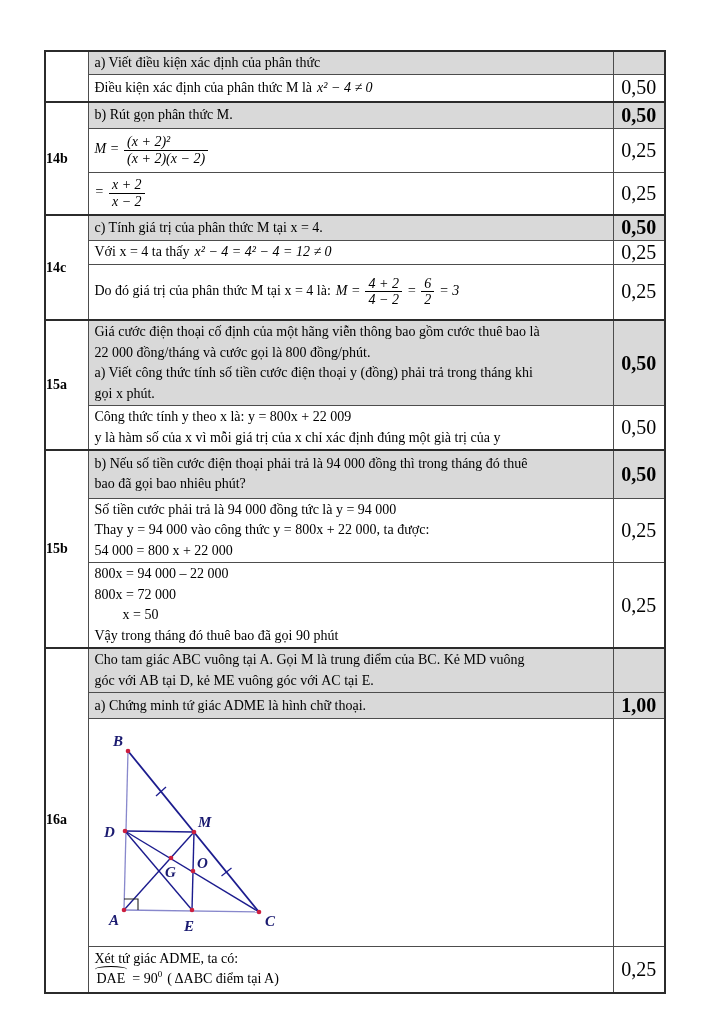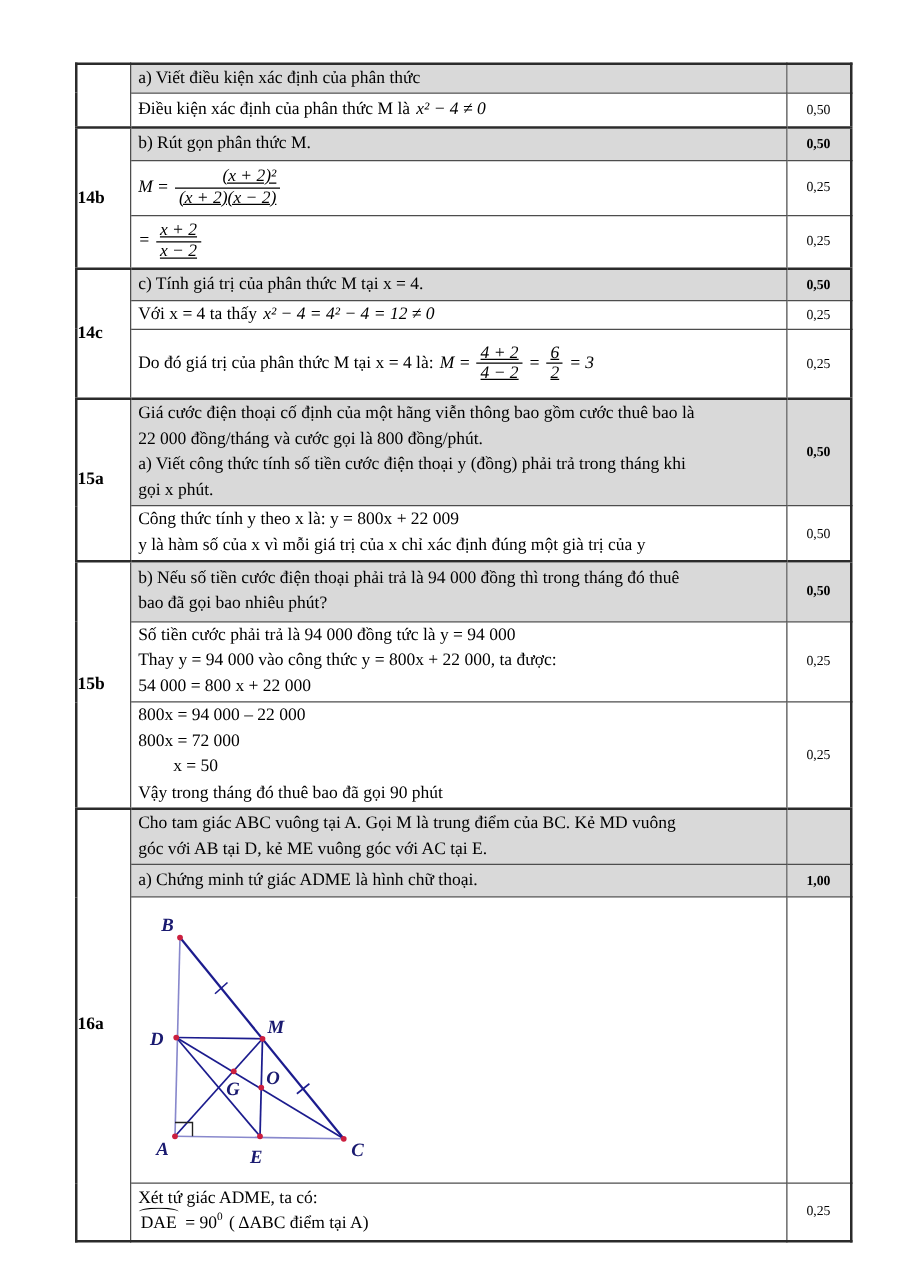--- a/index.html
+++ b/index.html
@@ -1,31 +1,31 @@
 <!DOCTYPE html>
 <html><head>
 <meta charset="utf-8">
 <style>
   html,body{margin:0;padding:0;background:#ffffff;}
   .page{position:relative;width:724px;height:1024px;background:#fff;
         font-family:"Liberation Serif",serif;color:#000;overflow:hidden;}
   table.answer{position:absolute;left:44px;top:50px;width:620px;
-        border-collapse:collapse;table-layout:fixed;border:2px solid #2b2b2b;margin-left:16px;}
+        border-collapse:collapse;table-layout:fixed;border:2px solid #2b2b2b;}
   td{border:1px solid #4d4d4d;font-size:14px;vertical-align:middle;
      padding:1px 6px;overflow:hidden;}
   td.side{text-align:left;font-weight:bold;padding:0;}
-  td.pts{text-align:center;padding:0;font-size:11px;}
+  td.pts{text-align:center;padding:0;font-size:20px;}
   tr.gt td{border-top:2px solid #2b2b2b;}
   .gray{background:#d9d9d9;}
   .b{font-weight:bold;}
   .math{font-style:italic;}
   .lines div{line-height:20.5px;}
   .indent{padding-left:28px;}
-  .frac{display:inline-block;vertical-align:middle;text-align:right;
-        line-height:1.12;font-style:italic;text-decoration:underline;}
+  .frac{display:inline-block;vertical-align:middle;text-align:left;
+        line-height:1.12;font-style:italic;}
   .frac .num{display:block;border-bottom:1px solid #000;padding:0 3px;}
   .frac .den{display:block;padding:0 3px;}
   .mspace{display:inline-block;width:5px;}
   td.figcell{vertical-align:top;padding:4px 6px;}
   .overarc{position:relative;display:inline-block;padding:0 2px;}
   .overarc::before{content:"";position:absolute;left:0;right:0;top:-3px;height:6px;
         border-top:1.3px solid #000;border-radius:50% 50% 0 0;}
   sup.s0{font-size:9px;vertical-align:super;line-height:0;}
   svg text{font-family:"Liberation Serif",serif;font-weight:bold;font-style:italic;font-size:15px;}
 </style>

